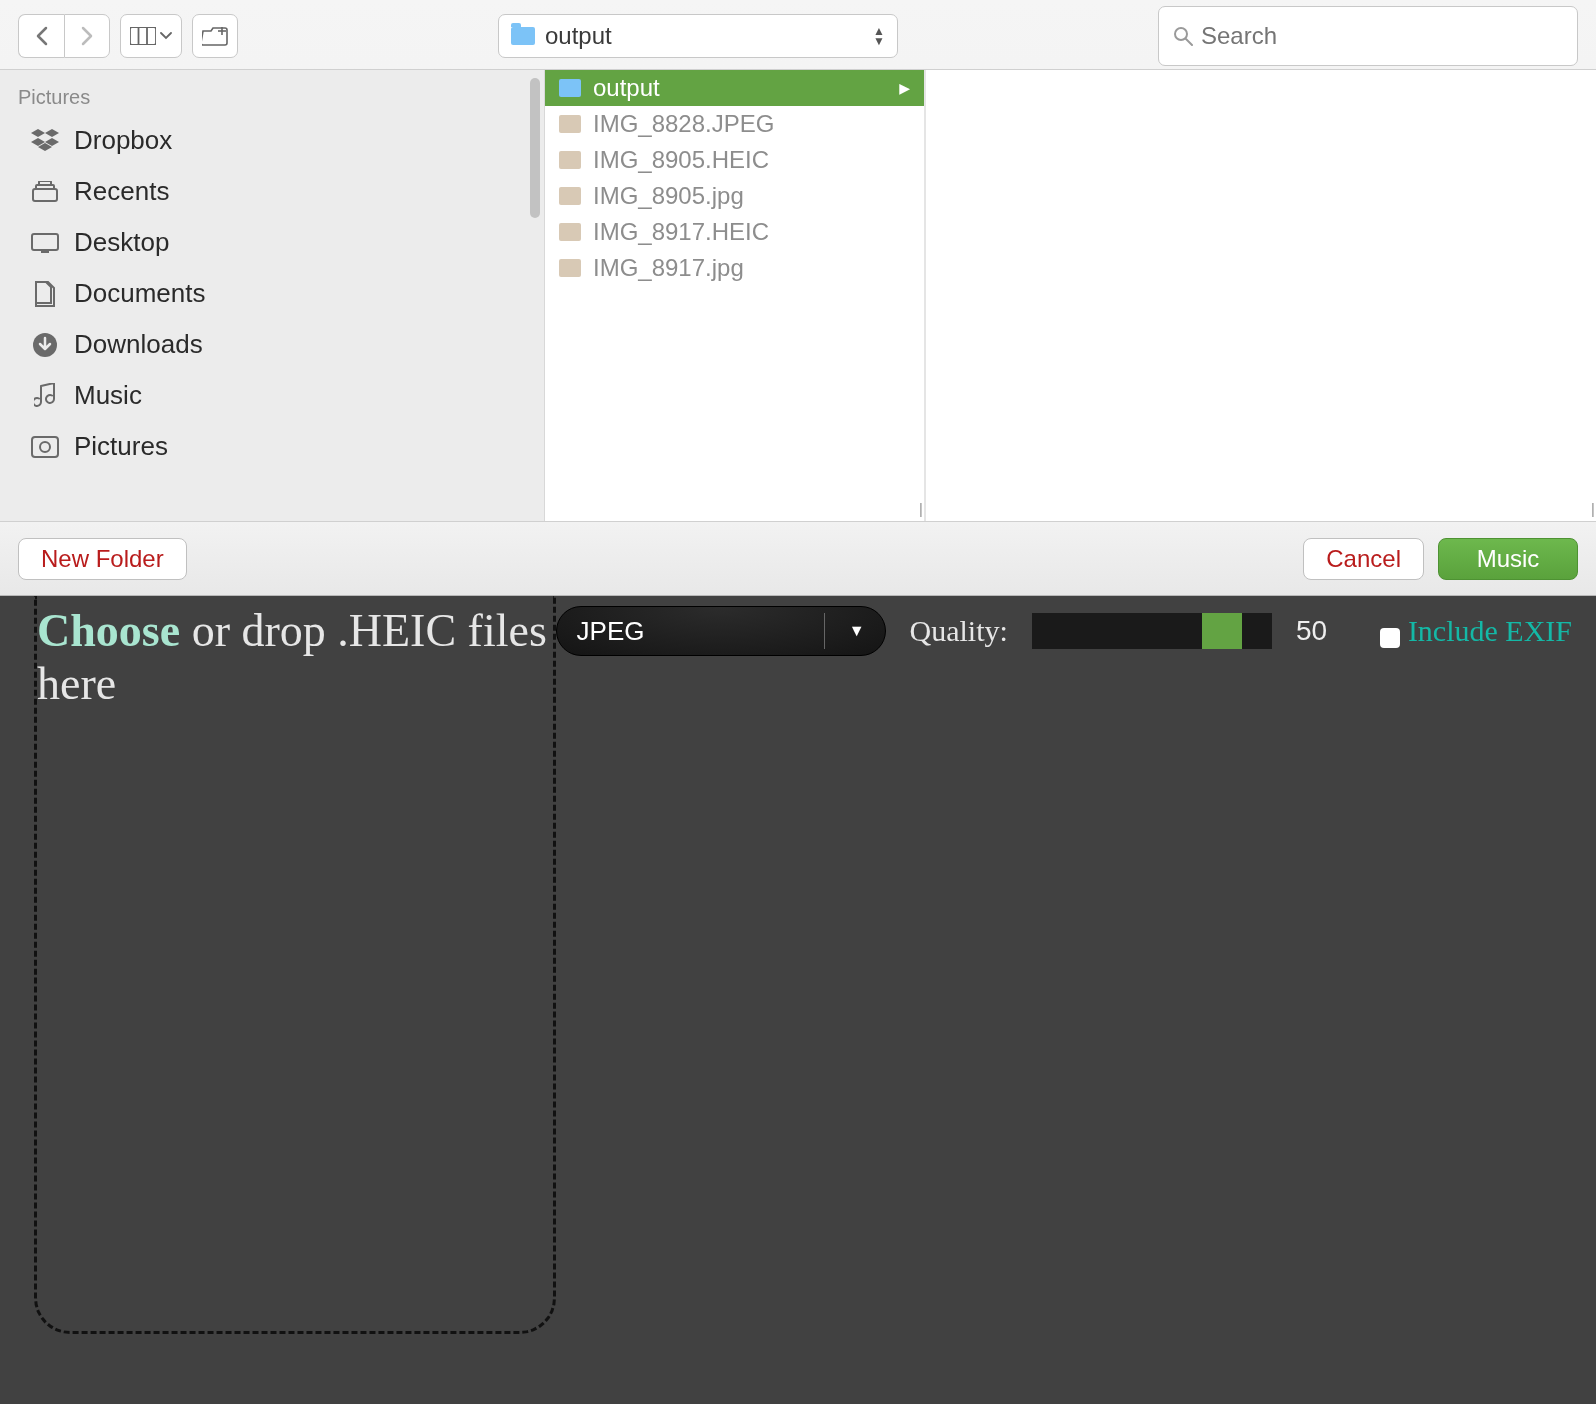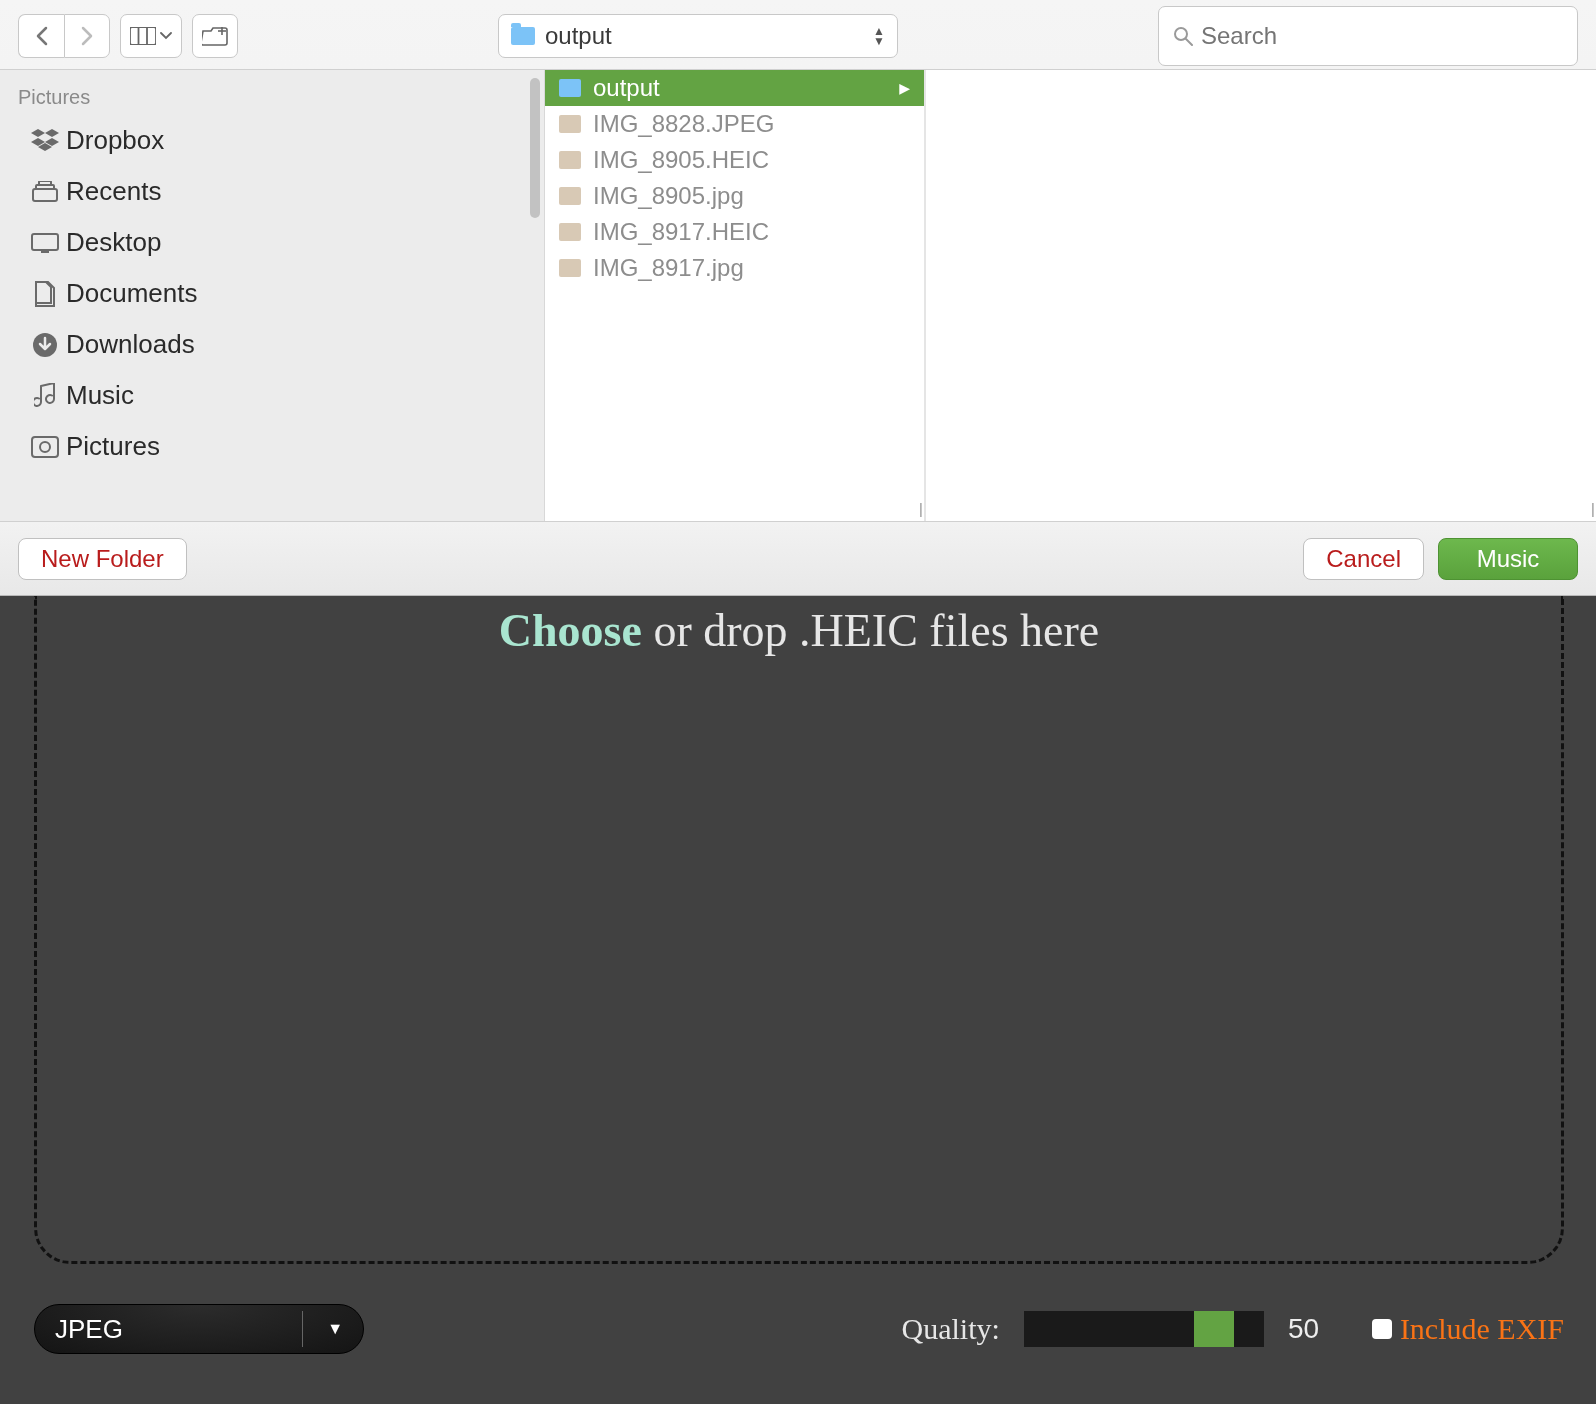--- a/index.html
+++ b/index.html
@@ -90,21 +90,21 @@
   .sidebar-scroll-hint {
     position: absolute; right: 4px; top: 8px; width: 10px; height: 140px;
     border-radius: 5px; background: #c2c2c2;
   }
   .sidebar-header {
     padding: 6px 18px;
     font-size: 20px;
     color: #8a8a8a;
   }
   .sidebar-item {
-    display: flex; align-items: center; gap: 6px;
+    display: flex; align-items: center; gap: 14px;
     padding: 10px 30px;
     font-size: 26px;
     color: #2a2a2a;
   }
   .sidebar-item .icon { width: 30px; height: 26px; display:flex; align-items:center; justify-content:center; color:#6a6a6a; font-size:24px; }
 
   .column-pane {
     width: 380px;
     border-right: 1px solid #e5e5e5;
     position: relative;
@@ -155,22 +155,21 @@
     color: #ffffff;
     border: 1px solid #4e9233;
     width: 140px;
   }
 
   
   .app {
     flex: 1;
     background: #414141;
     display: flex;
-    flex-direction: column;
-    padding: 0 32px 40px 34px;
+    padding: 0 24px 40px 34px;
   }
   .drop-zone {
     flex: 1;
     border: 3px dashed #111;
     border-top: none;
     border-radius: 0 0 36px 36px;
     display: flex;
     justify-content: center;
     padding-top: 8px;
     margin-bottom: 30px;
@@ -214,22 +213,22 @@
     background: #1a1a1a;
     position: relative;
   }
   .quality-slider .handle {
     position: absolute; top:0; bottom:0;
     width: 40px;
     background: #63a343;
   }
   .quality-value { color: #eee; font-size: 28px; width: 40px; }
   .exif {
-    display: flex; align-items: center; gap: 8px;
-    color: #f97316; font-size: 30px; font-family: Georgia, serif;
+    display: flex; align-items: flex-end; gap: 8px;
+    color: #14b8a6; font-size: 30px; font-family: Georgia, serif;
     margin-left: 20px;
   }
   .exif .cb {
     width: 20px; height: 20px; border-radius: 4px; background: #fff;
   }
 
   
   svg { display:block; }
 </style>
 </head>

